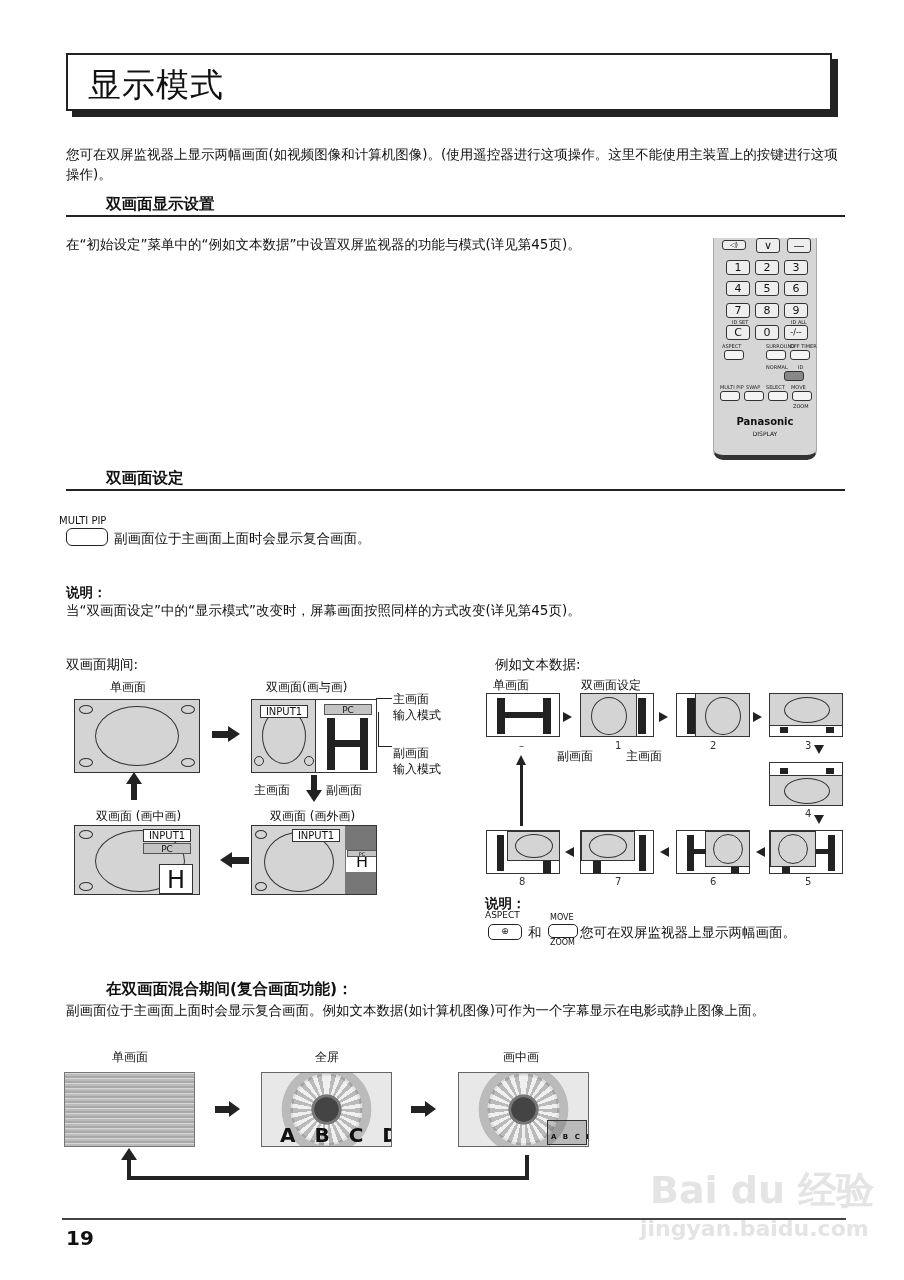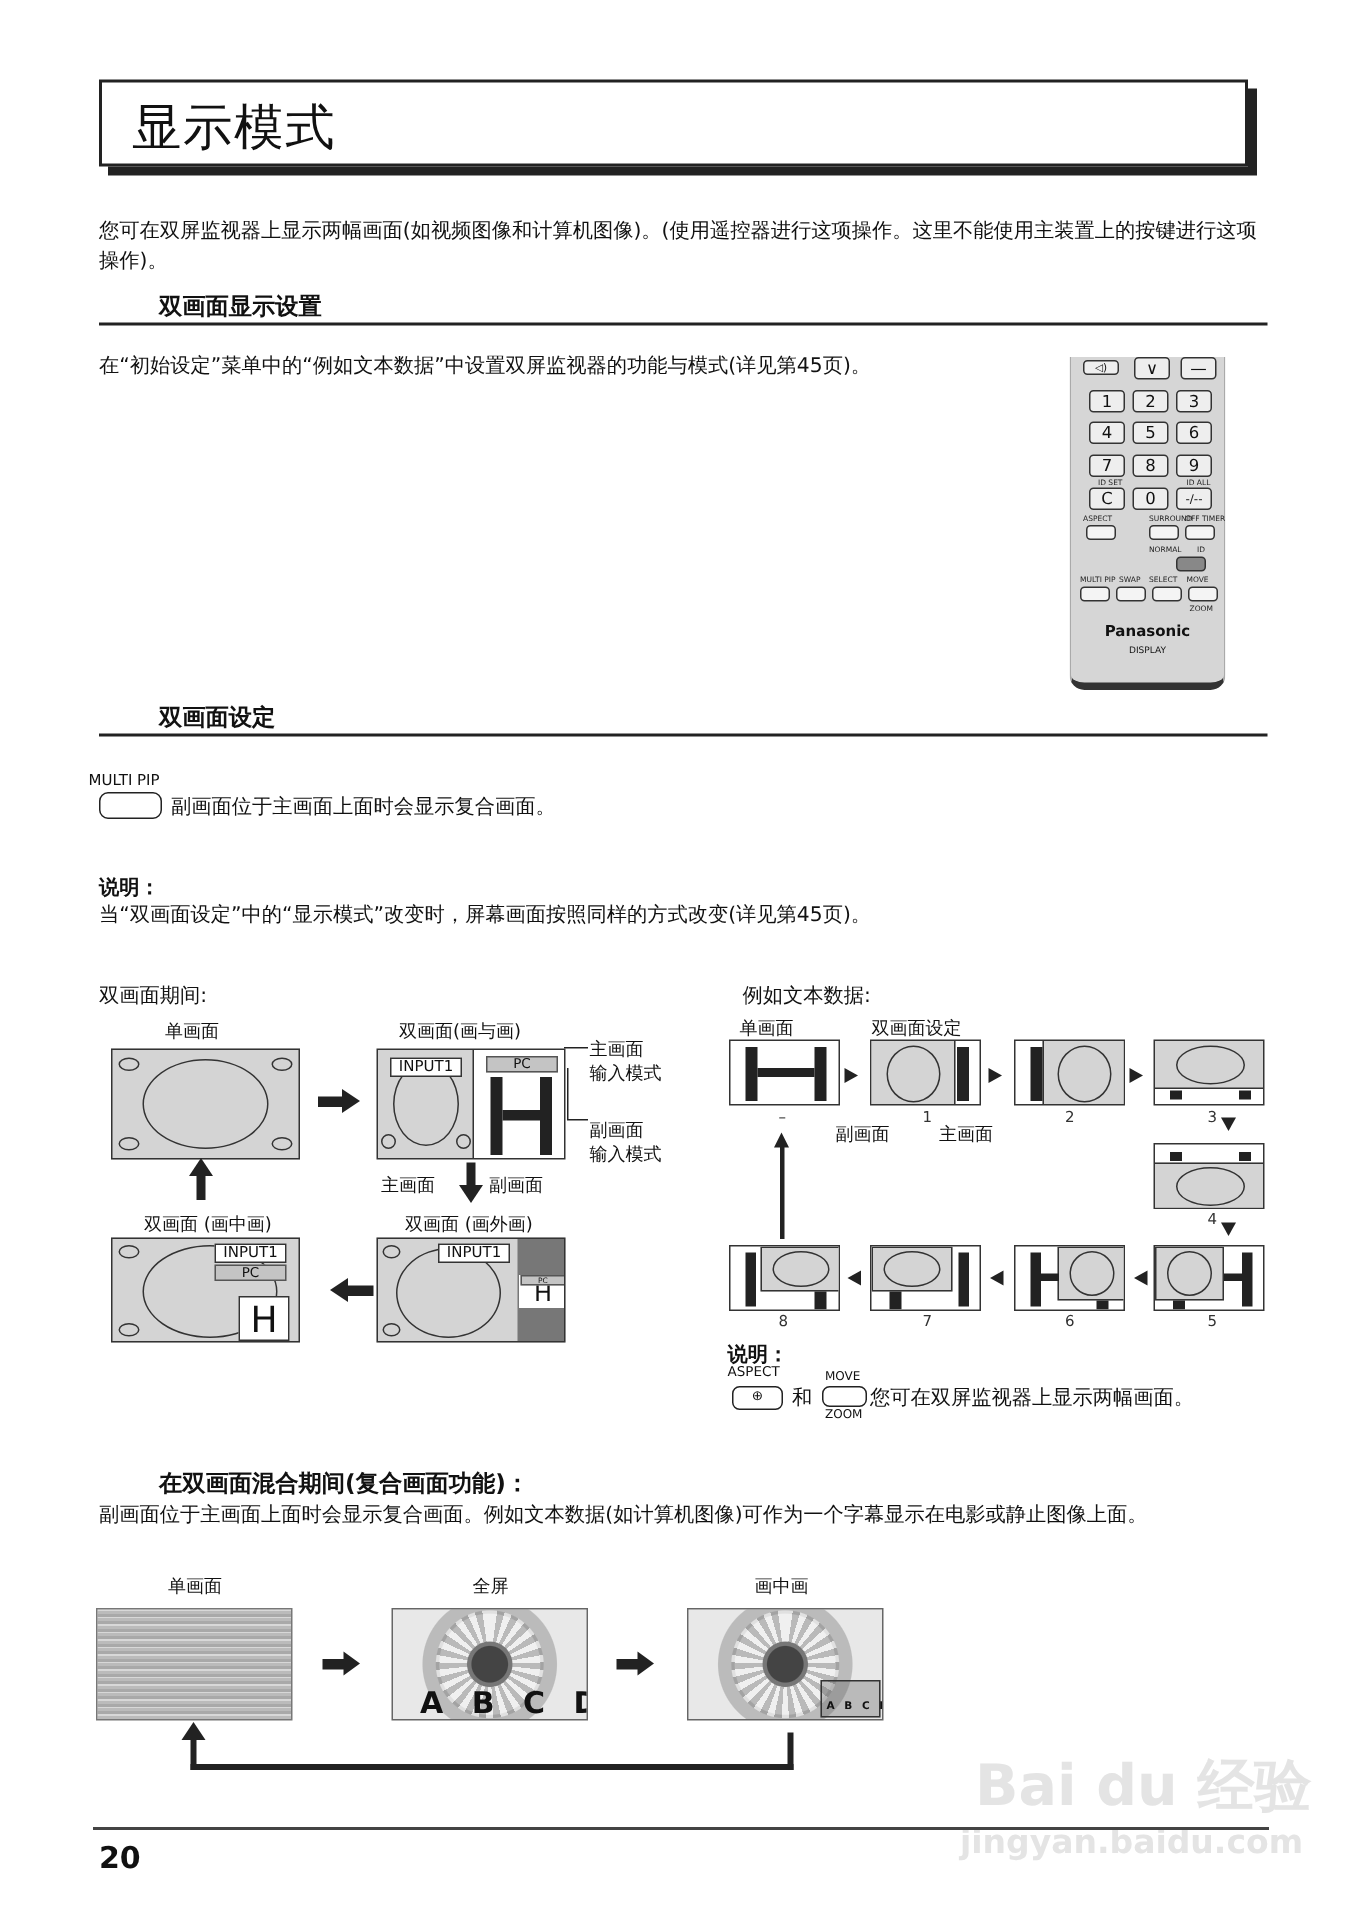--- a/index.html
+++ b/index.html
@@ -283,13 +283,13 @@
 
 <div class="abs" style="left:525px;top:1155px;width:4px;height:25px;background:#222;"></div>
 <div class="abs" style="left:127px;top:1176px;width:402px;height:4px;background:#222;"></div>
 <div class="abs" style="left:127px;top:1160px;width:4px;height:20px;background:#222;"></div>
 <div class="abs" style="left:121px;top:1148px;border-bottom:12px solid #222;border-left:8px solid transparent;border-right:8px solid transparent;"></div>
 
 <div class="abs watermark" style="left:650px;top:1165px;font-size:38px;">Bai du 经验</div>
 <div class="abs watermark" style="left:640px;top:1216px;font-size:22px;">jingyan.baidu.com</div>
 
 <div class="abs" style="left:62px;top:1218px;width:784px;height:2px;background:#444;"></div>
-<div class="abs" style="left:66px;top:1226px;font-size:20px;font-weight:bold;">20</div>
+<div class="abs" style="left:66px;top:1226px;font-size:20px;font-weight:bold;">19</div>
 
 </body></html>

